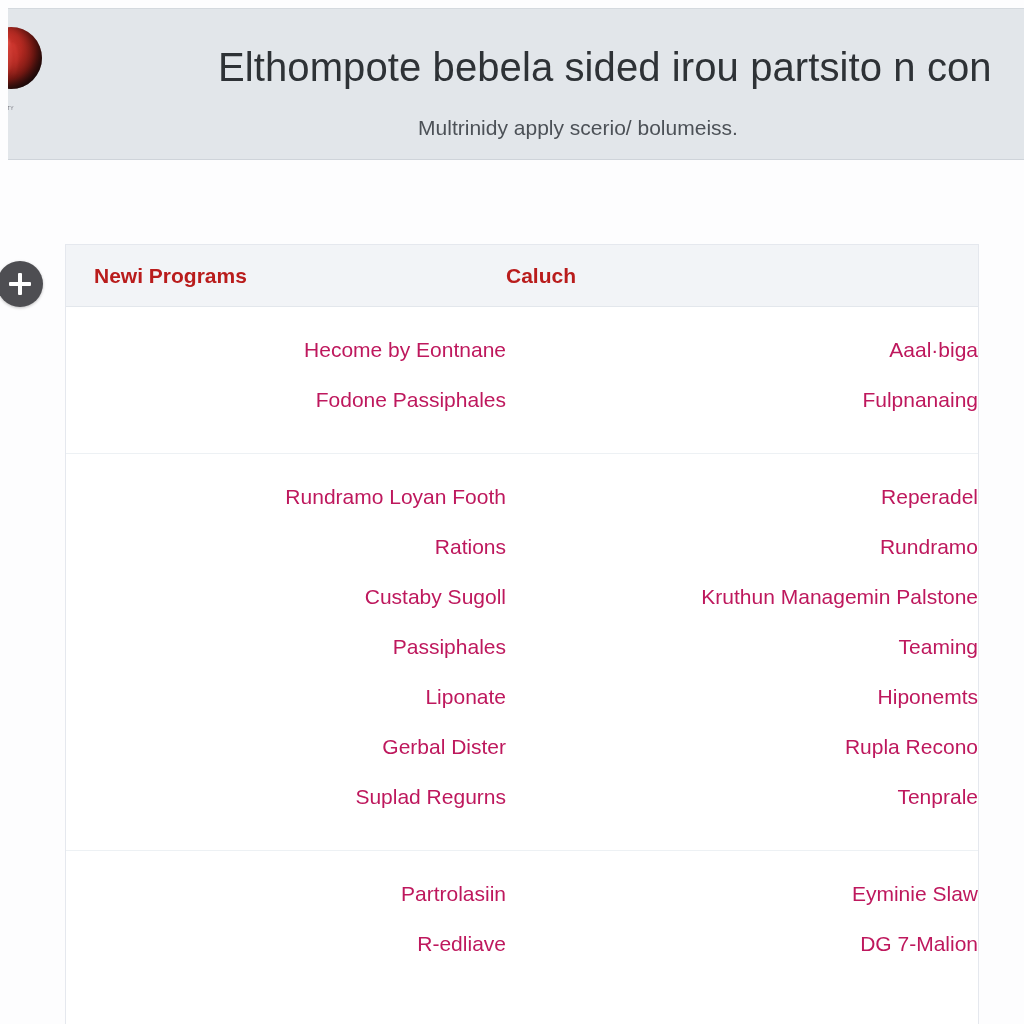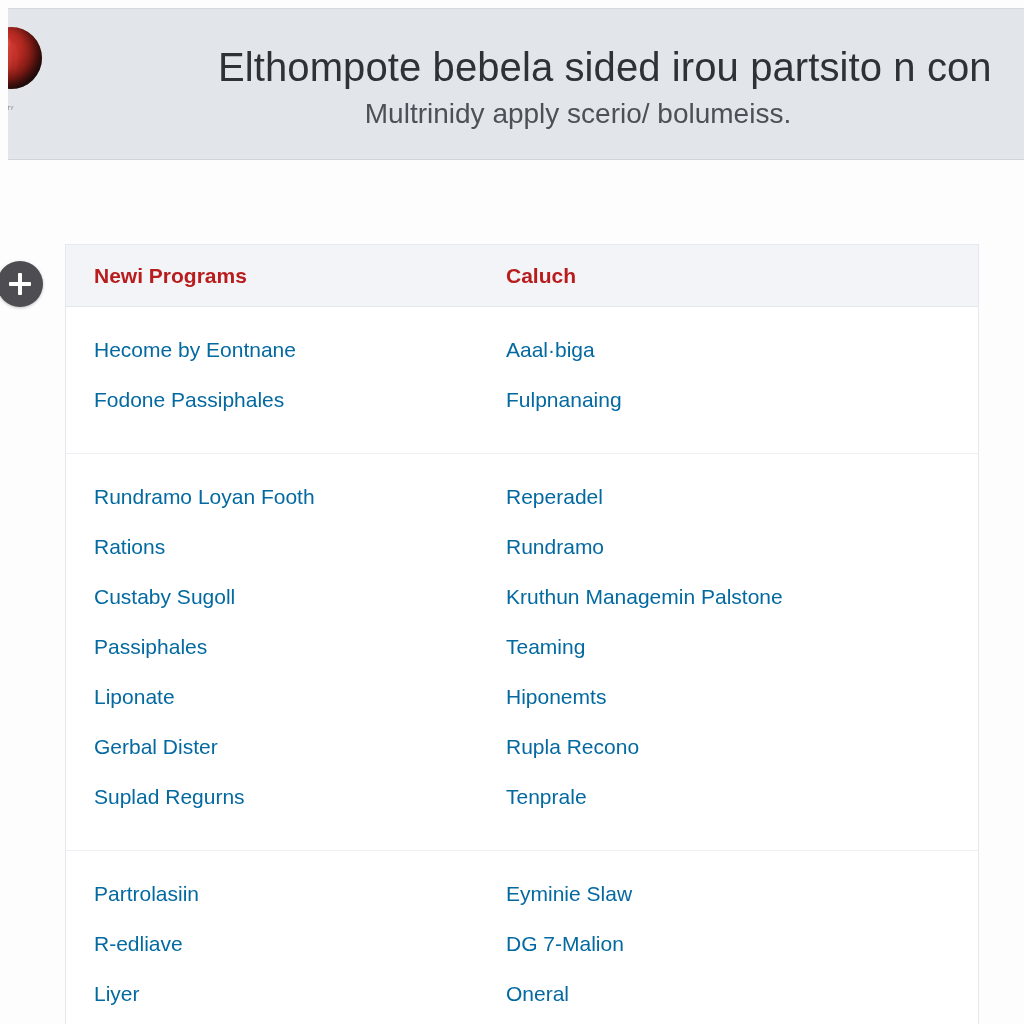--- a/index.html
+++ b/index.html
@@ -112,22 +112,22 @@
   .header-title {
     font-size: 40px;
     font-weight: 400;
     color: #2e3236;
     line-height: 48px;
     white-space: nowrap;
     letter-spacing: 0.1px;
   }
 
   .header-subtitle {
-    margin-top: 10px;
-    font-size: 28px;
+    margin-top: 24px;
+    font-size: 21px;
     font-weight: 400;
     color: #4c5157;
     line-height: 26px;
     white-space: nowrap;
     text-align: center;
     width: 620px;
     margin-left: 50px;
   }
 
   
@@ -206,23 +206,24 @@
     display: flex;
     align-items: center;
     height: 50px;
     padding: 0 0 0 28px;
     box-sizing: border-box;
   }
 
   .cell {
     font-size: 21px;
     font-weight: 400;
-    color: #0369a1;
-    white-space: nowrap;
-    overflow: hidden;
+    color: #be185d;
+    white-space: nowrap;
+    overflow: hidden;
+    text-align: right;
   }
 
   .group-pad-top { height: 18px; }
   .group-pad-bottom { height: 16px; }
 </style>
 </head>
 <body>
 
 <div id="root">
 
@@ -301,20 +302,16 @@
     <div class="group">
       <div class="group-pad-top"></div>
       <div class="row">
         <div class="cell col-a">Partrolasiin</div>
         <div class="cell col-b">Eyminie Slaw</div>
       </div>
       <div class="row">
         <div class="cell col-a">R-edliave</div>
         <div class="cell col-b">DG 7-Malion</div>
       </div>
-      <div class="row">
-        <div class="cell col-a">Liyer</div>
-        <div class="cell col-b">Oneral</div>
-      </div>
     </div>
 
   </div>
 </div>
 
 </body></html>

